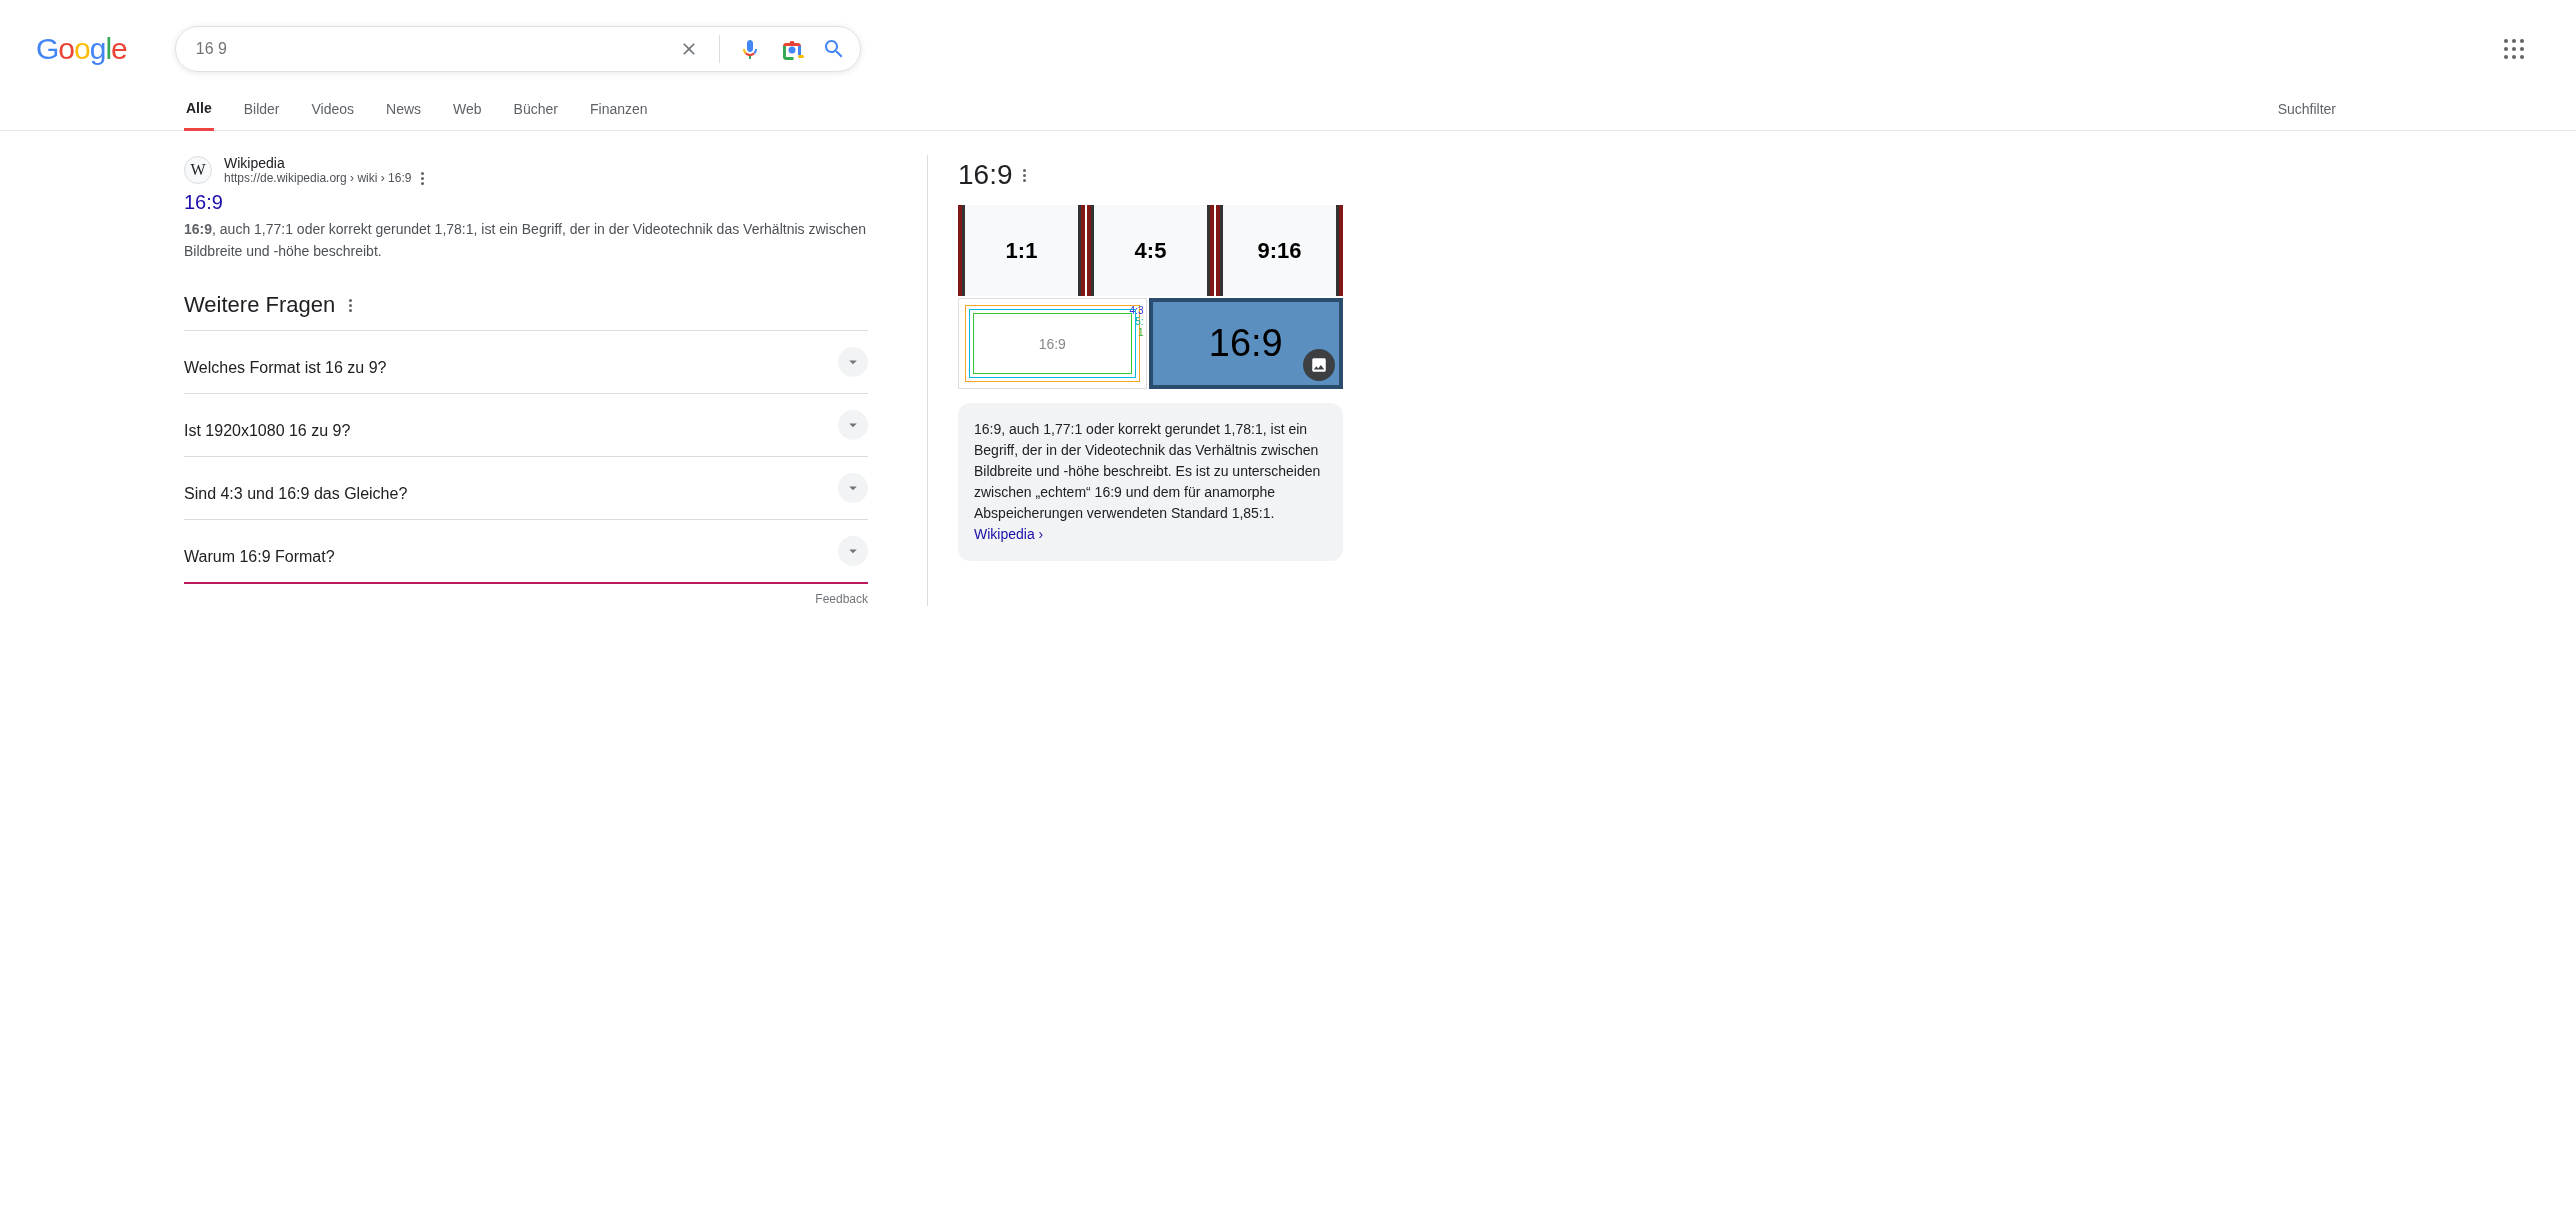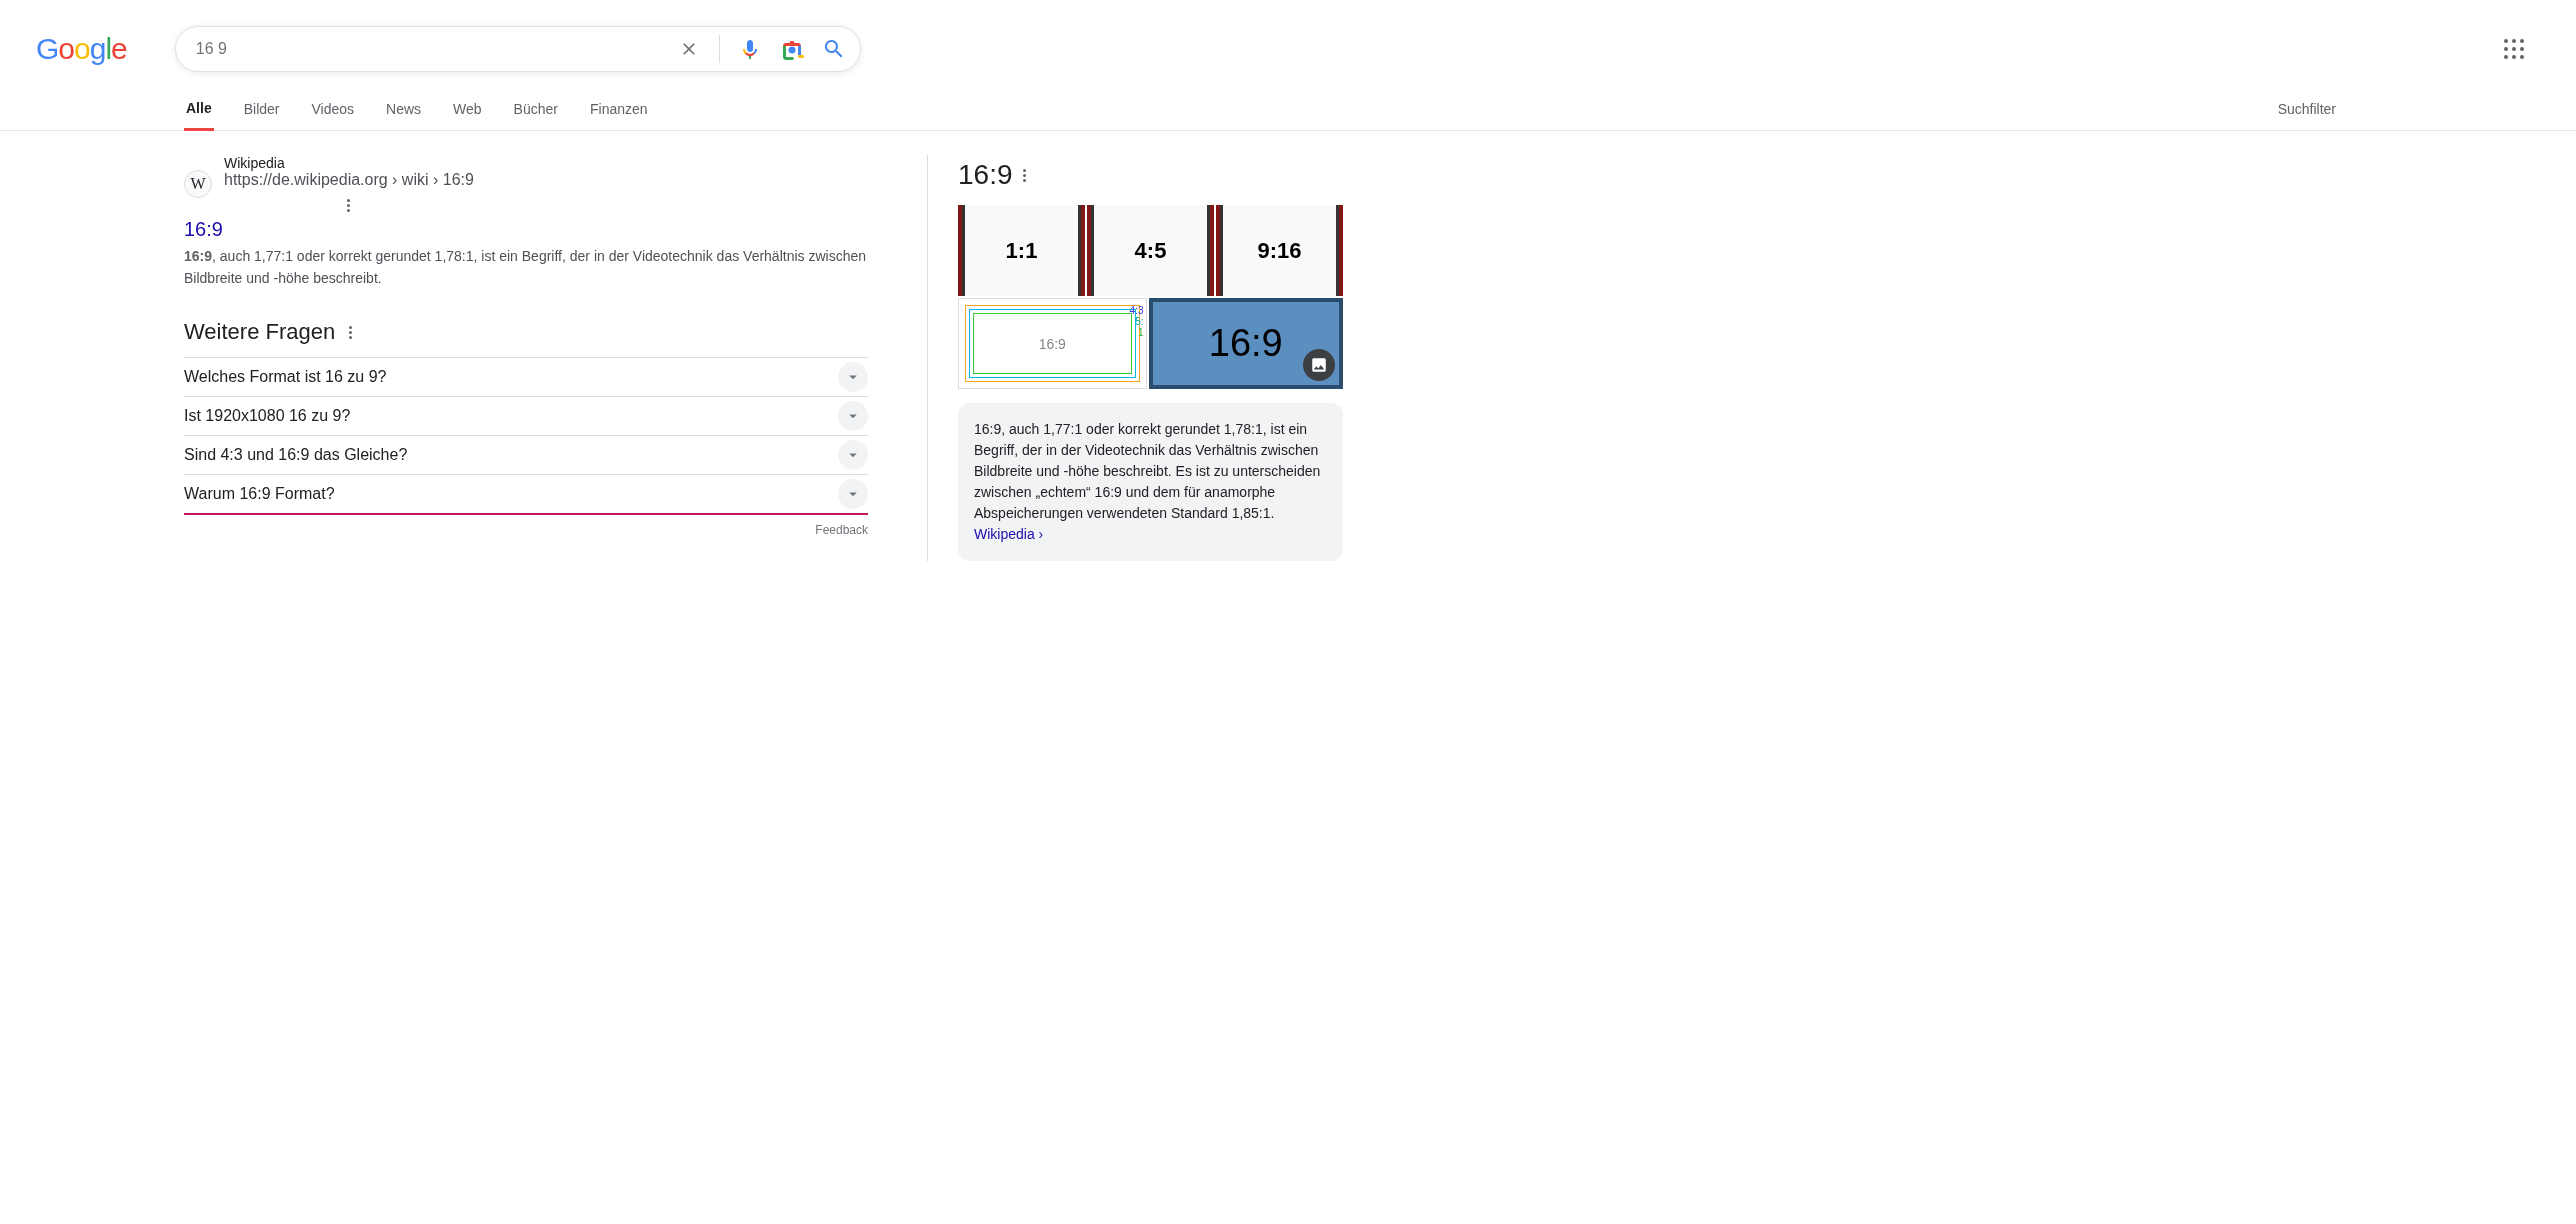--- a/index.html
+++ b/index.html
@@ -28,27 +28,27 @@
 .filter-link{ cursor:pointer; padding:10px 2px 12px; margin-right:238px;}
 
 .content { display:flex; padding: 24px 0 0 184px; gap:59px; }
 .left-col { width:684px; }
 .right-col { width:416px; border-left:1px solid #dadce0; padding-left:30px;}
 
 .result { margin-bottom:28px; }
 .result-head { display:flex; align-items:center; gap:12px; }
 .favicon { width:28px; height:28px; border-radius:50%; border:1px solid #dadce0; display:flex; align-items:center; justify-content:center; font-family:serif; font-size:16px; background:#f8f9fa;}
 .source-name { font-size:14px; color:#202124; }
-.source-url { font-size:16px; color:#4d5156; display:flex; align-items:center; gap:10px;flex-direction:column;}
+.source-url { font-size:12px; color:#4d5156; display:flex; align-items:center; gap:10px;}
 .result-title { color:#1a0dab; font-size:20px; margin:6px 0 4px; cursor:pointer; }
 .snippet { font-size:14px; color:#4d5156; line-height:1.58; }
 .snippet b{color:#5f6368; font-weight:bold;}
 
 .paa-title { font-size:22px; color:#202124; margin:30px 0 12px; display:flex; align-items:center; gap:14px; }
-.paa-item { display:flex; justify-content:space-between; align-items:center; padding:4px 0; border-top:1px solid #dadce0; cursor:pointer; font-size:16px;}
+.paa-item { display:flex; justify-content:space-between; align-items:flex-end; padding:16px 0; border-top:1px solid #dadce0; cursor:pointer; font-size:16px;}
 .paa-list > .paa-item:last-of-type{border-bottom:2px solid #be185d;}
 .chev-circle { width:30px; height:30px; border-radius:50%; background:#f1f3f4; display:flex; align-items:center; justify-content:center; }
 .feedback{ text-align:right; font-size:12px; color:#70757a; margin-top:8px; cursor:pointer;}
 
 .kp-title { font-size:28px; color:#202124; margin:4px 0 14px; display:flex; align-items:center; gap:10px;}
 .kp-images { display:flex; flex-direction:column; gap:2px; margin-bottom:14px; position:relative;}
 .kp-row1 { display:flex; gap:2px; background:#fff;}
 .ratio-box{ flex:1; display:flex; align-items:center; justify-content:center; background:#f8f9fa; color:#000; font-weight:bold; font-size:22px; height:91px; font-family: Arial Narrow, Arial; border-left:4px solid #801818; border-right:4px solid #801818; position:relative;}
 .ratio-box::before,.ratio-box::after{content:'';position:absolute;top:0;bottom:0;width:3px;background:#333;}
 .ratio-box::before{left:0;} .ratio-box::after{right:0;}

